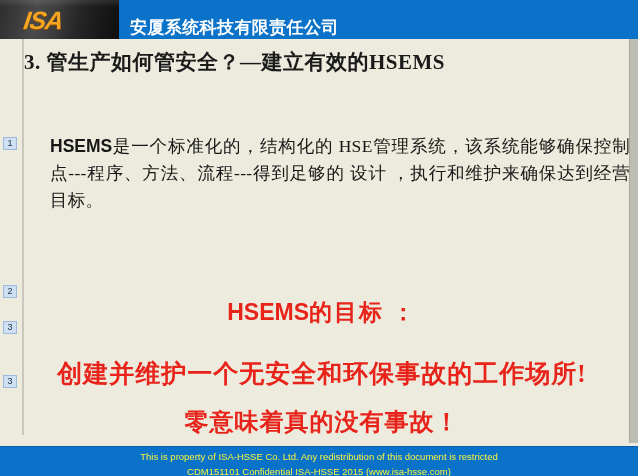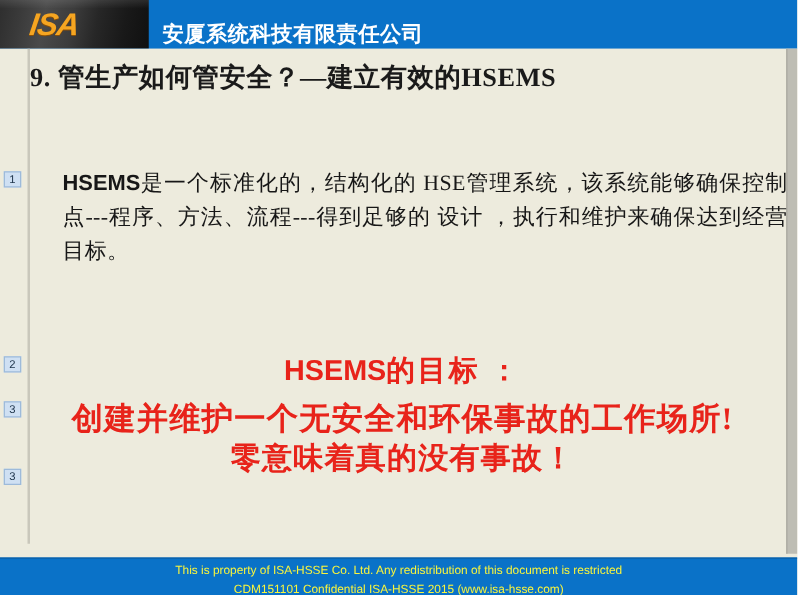--- a/index.html
+++ b/index.html
@@ -136,45 +136,46 @@
   #body-paragraph .lead {
     font-family: "Liberation Sans", sans-serif;
     font-weight: bold;
     letter-spacing: 0;
   }
 
   
   #goal-block {
     position: absolute;
     left: 24px;
-    top: 281px;
+    top: 297px;
     width: 596px;
     text-align: center;
     color: #e8231a;
     font-family: "Liberation Serif", serif;
     font-weight: bold;
   }
   #goal-heading {
     font-size: 23px;
     letter-spacing: 2px;
     line-height: 30px;
     white-space: nowrap;
   }
   #goal-heading .en {
     font-family: "Liberation Sans", sans-serif;
     letter-spacing: 0;
   }
   #goal-line-1 {
-    margin-top: 8px;
+    margin-top: 30px;
     font-size: 25px;
     line-height: 32px;
     letter-spacing: 1px;
     white-space: nowrap;
   }
   #goal-line-2 {
+    margin-top: 17px;
     font-size: 24px;
     line-height: 31px;
     letter-spacing: 1px;
     white-space: nowrap;
   }
 
   
   .margin-marker {
     position: absolute;
     left: 3px;
@@ -220,21 +221,21 @@
     </div>
     <div id="header-title">
       <span class="cn">安厦系统科技有限责任公司</span>
     </div>
   </div>
 
   <div id="canvas"></div>
   <div id="left-rule"></div>
   <div id="right-edge"></div>
 
-  <div id="slide-title">9. 管生产如何管安全？—建立有效的HSEMS</div>
+  <div id="slide-title">3. 管生产如何管安全？—建立有效的HSEMS</div>
 
   <div id="body-paragraph"><span class="lead">HSEMS</span><span>是一个标准化的，结构化的 HSE管理系统，该系统能够确保控制点---程序、方法、流程---得到足够的 设计 ，执行和维护来确保达到经营目标。</span></div>
 
   <div id="goal-block">
     <div id="goal-heading"><span class="en">HSEMS</span><span>的目标 ：</span></div>
     <div id="goal-line-1">创建并维护一个无安全和环保事故的工作场所!</div>
     <div id="goal-line-2">零意味着真的没有事故！</div>
   </div>
 
   <div id="margin-markers">

